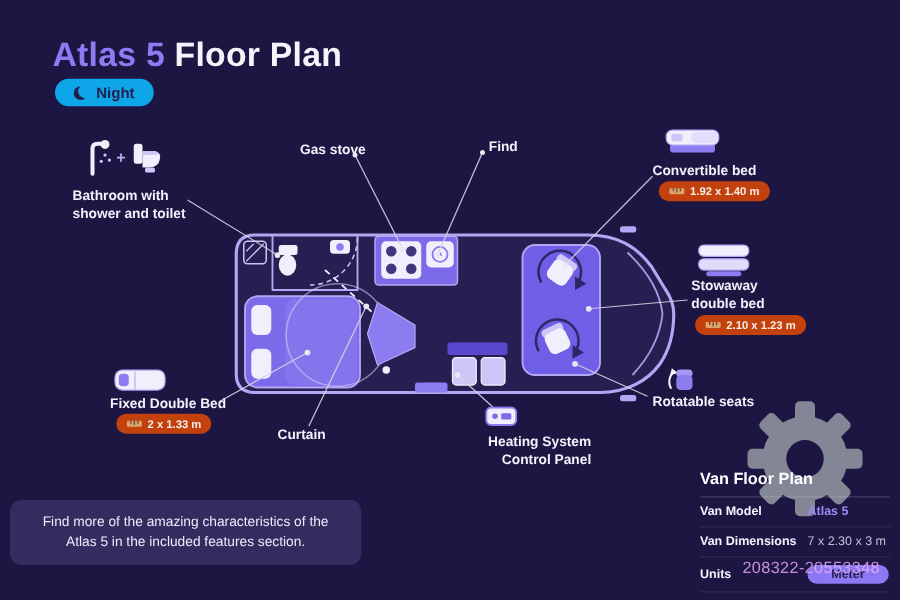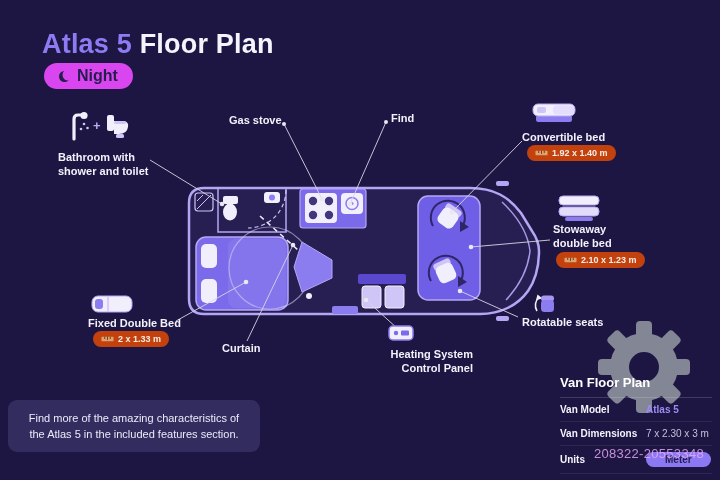--- a/index.html
+++ b/index.html
@@ -1,26 +1,26 @@
 <!DOCTYPE html>
 <html><head>
 <meta charset="utf-8">
 <style>
   *{margin:0;padding:0;box-sizing:border-box}
   body{background:#14102e;font-family:"Liberation Sans",sans-serif}
   .stage{position:relative;width:720px;height:480px;background:#1d1643;overflow:hidden}
   .title{position:absolute;left:42px;top:29px;font-size:27px;font-weight:700;color:#f5f3fc;letter-spacing:.2px}
   .accent{color:#8d7bf3}
-  .night-pill{position:absolute;left:44px;top:63px;display:flex;align-items:center;gap:7px;background:#d946ef;color:#241d4e;font-size:16px;font-weight:700;padding:4px 15px;border-radius:13px;cursor:pointer}
+  .night-pill{position:absolute;left:44px;top:63px;display:flex;align-items:center;gap:7px;background:#0ea5e9;color:#241d4e;font-size:12px;font-weight:700;padding:4px 15px;border-radius:13px;cursor:pointer}
   .moon{width:11px;height:11px;border-radius:50%;box-shadow:inset 3.5px -1.5px 0 0 #241d4e}
   .lbl{position:absolute;color:#f3f1fb;font-size:11px;font-weight:700;line-height:1.3}
   .badge{position:absolute;display:flex;align-items:center;gap:4px;background:#c2410c;color:#f7eee8;font-size:9px;font-weight:700;padding:3px 8px;border-radius:9px;white-space:nowrap}
   .badge svg{width:13px;height:8px}
   .plus{position:absolute;color:#bcadf3;font-size:13px;font-weight:700}
-  .note{position:absolute;left:8px;top:400px;width:252px;height:52px;background:#332c5e;border-radius:9px;color:#eceafb;font-size:11px;display:flex;align-items:center;justify-content:center;text-align:center;padding:0 14px;line-height:1.5}
+  .note{position:absolute;left:8px;top:400px;width:281px;height:52px;background:#332c5e;border-radius:9px;color:#eceafb;font-size:11px;display:flex;align-items:center;justify-content:center;text-align:center;padding:0 14px;line-height:1.5}
   .spec{position:absolute;left:560px;top:375px;width:152px;font-size:10px;color:#fff}
   .spec-title{font-size:13px;font-weight:700;padding-bottom:7px;border-bottom:1px solid rgba(255,255,255,.16)}
   .spec-row{display:flex;align-items:center;gap:8px;padding:6px 0;border-bottom:1px solid rgba(255,255,255,.08)}
   .spec-label{font-weight:700;color:#f5f3fc;width:78px;flex:none}
   .spec-value{color:#c4c1d6}
   .spec-value.model{color:#9c8bf4;font-weight:700}
   .unit-pill{background:#8a79f2;color:#241d4e;font-weight:700;padding:2px 19px;border-radius:8px;cursor:pointer}
   .watermark{position:absolute;right:16px;top:446px;color:#f0abfc;opacity:.8;font-size:13px;letter-spacing:.3px}
   .abs{position:absolute}
   svg{display:block}
@@ -140,21 +140,21 @@
   </svg>
   <div class="plus" style="left:93px;top:118px">+</div>
   <svg class="abs" style="left:103px;top:112px" width="28" height="28" viewBox="0 0 28 28">
     <rect x="4" y="3" width="7" height="16" rx="2" fill="#f2effc"></rect>
     <path d="M 11 9 h 10 q 5 1 4 6 q -1 7 -9 7 h -5 z" fill="#f2effc"></path>
     <rect x="11" y="9" width="12" height="3" rx="1.5" fill="#cfc5f7"></rect>
     <rect x="13" y="22" width="8" height="4" rx="1.5" fill="#cfc5f7"></rect>
   </svg>
   <div class="lbl" style="left:58px;top:150px;width:106px">Bathroom with shower and toilet</div>
 
-  <div class="lbl" style="left:229px;top:113px">Gas stove</div>
+  <div class="lbl" style="left:240px;top:113px">Gas stove</div>
   <div class="lbl" style="left:391px;top:111px">Find</div>
 
   <svg class="abs" style="left:529px;top:95px" width="50" height="32" viewBox="0 0 50 32">
     <rect x="7" y="20" width="36" height="7" rx="2.5" fill="#8b7cf0"></rect>
     <rect x="4" y="9" width="42" height="12" rx="5" fill="#f2effc" stroke="#b5a6f4" stroke-width="1"></rect>
     <rect x="24" y="10.5" width="21" height="9" rx="4" fill="#e4ddfb"></rect>
     <rect x="8" y="12" width="9" height="6" rx="2" fill="#cfc5f7"></rect>
   </svg>
   <div class="lbl" style="left:522px;top:130px">Convertible bed</div>
   <div class="badge" style="left:527px;top:145px">

